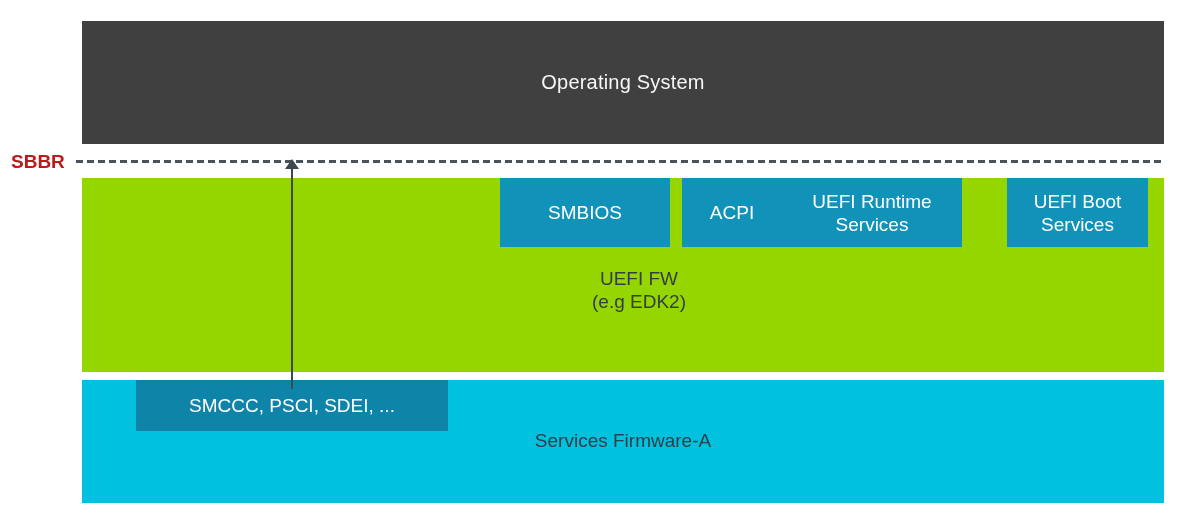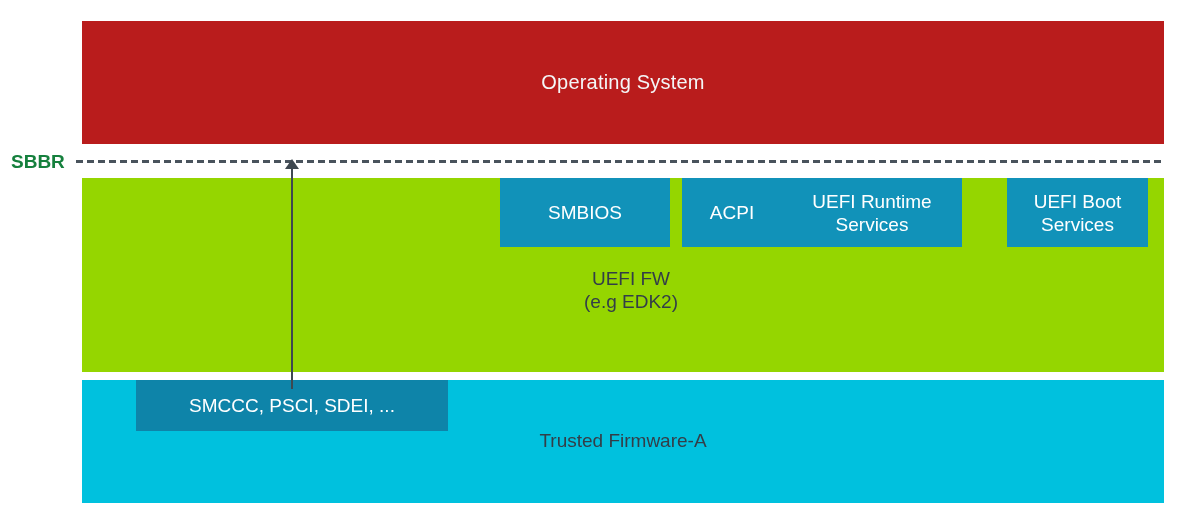--- a/index.html
+++ b/index.html
@@ -4,44 +4,44 @@
 <style>
   html,body { margin:0; padding:0; background:#ffffff; }
   .canvas {
     position:relative; width:1186px; height:529px; background:#ffffff;
     font-family:"Liberation Sans", sans-serif; overflow:hidden;
   }
   .layer { position:absolute; display:flex; align-items:center; justify-content:center; }
 
   .os-layer {
     left:82px; top:21px; width:1082px; height:123px;
-    background:#b91c1c; color:#f4f6f7; font-size:20px; letter-spacing:0.2px;
+    background:#404040; color:#f4f6f7; font-size:20px; letter-spacing:0.2px;
   }
 
   .sbbr-label {
     position:absolute; left:11px; top:151px; width:62px;
-    font-size:19px; font-weight:700; color:#15803d;
+    font-size:19px; font-weight:700; color:#b91c1c;
   }
   .sbbr-line {
     position:absolute; left:76px; top:160px; width:1089px; height:3px;
     background:repeating-linear-gradient(to right, #49535c 0 7px, transparent 7px 11px);
   }
 
   .uefi-layer { left:82px; top:178px; width:1082px; height:194px; background:#95d600; }
   .svc {
     position:absolute; top:0; height:69px; background:#1192b9; color:#ffffff;
     display:flex; align-items:center; justify-content:center;
     text-align:center; font-size:19px; line-height:23px; white-space:pre-line;
   }
   .svc-smbios  { left:418px; width:170px; }
   .svc-acpi    { left:600px; width:100px; }
   .svc-runtime { left:700px; width:180px; }
   .svc-boot    { left:925px; width:141px; }
   .uefi-label {
-    position:absolute; left:8px; top:89px; width:100%;
+    position:absolute; left:16px; top:89px; width:100%;
     text-align:center; color:#333e48; font-size:19px; line-height:23px; white-space:pre-line;
   }
 
   .tfa-layer { left:82px; top:380px; width:1082px; height:123px; background:#00c1de; }
   .smccc-box {
     position:absolute; left:54px; top:0; width:312px; height:51px;
     background:#0e84a9; color:#ffffff;
     display:flex; align-items:center; justify-content:center; font-size:19px;
   }
   .tfa-label {
@@ -84,19 +84,19 @@
 Services</span>
     </div>
     <div class="uefi-label">UEFI FW
 (e.g EDK2)</div>
   </div>
 
   <div class="layer tfa-layer">
     <div class="smccc-box">
       <span>SMCCC, PSCI, SDEI, ...</span>
     </div>
-    <div class="tfa-label">Trusted Firmware-A</div>
+    <div class="tfa-label">Services Firmware-A</div>
   </div>
 
   <div class="arrow-line"></div>
   <div class="arrow-head"></div>
 
 </div>
 
 </body></html>

